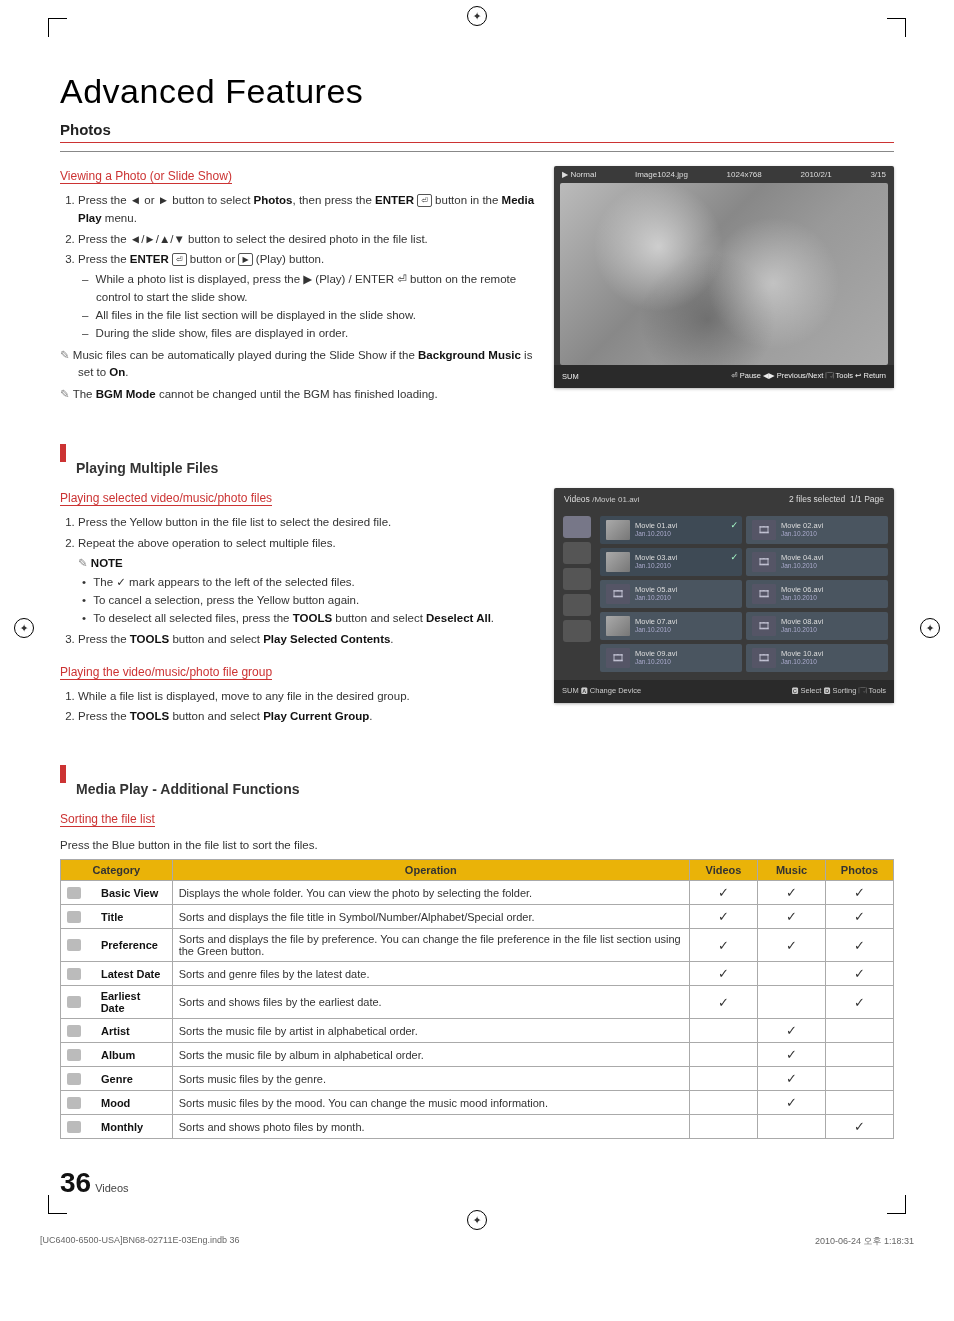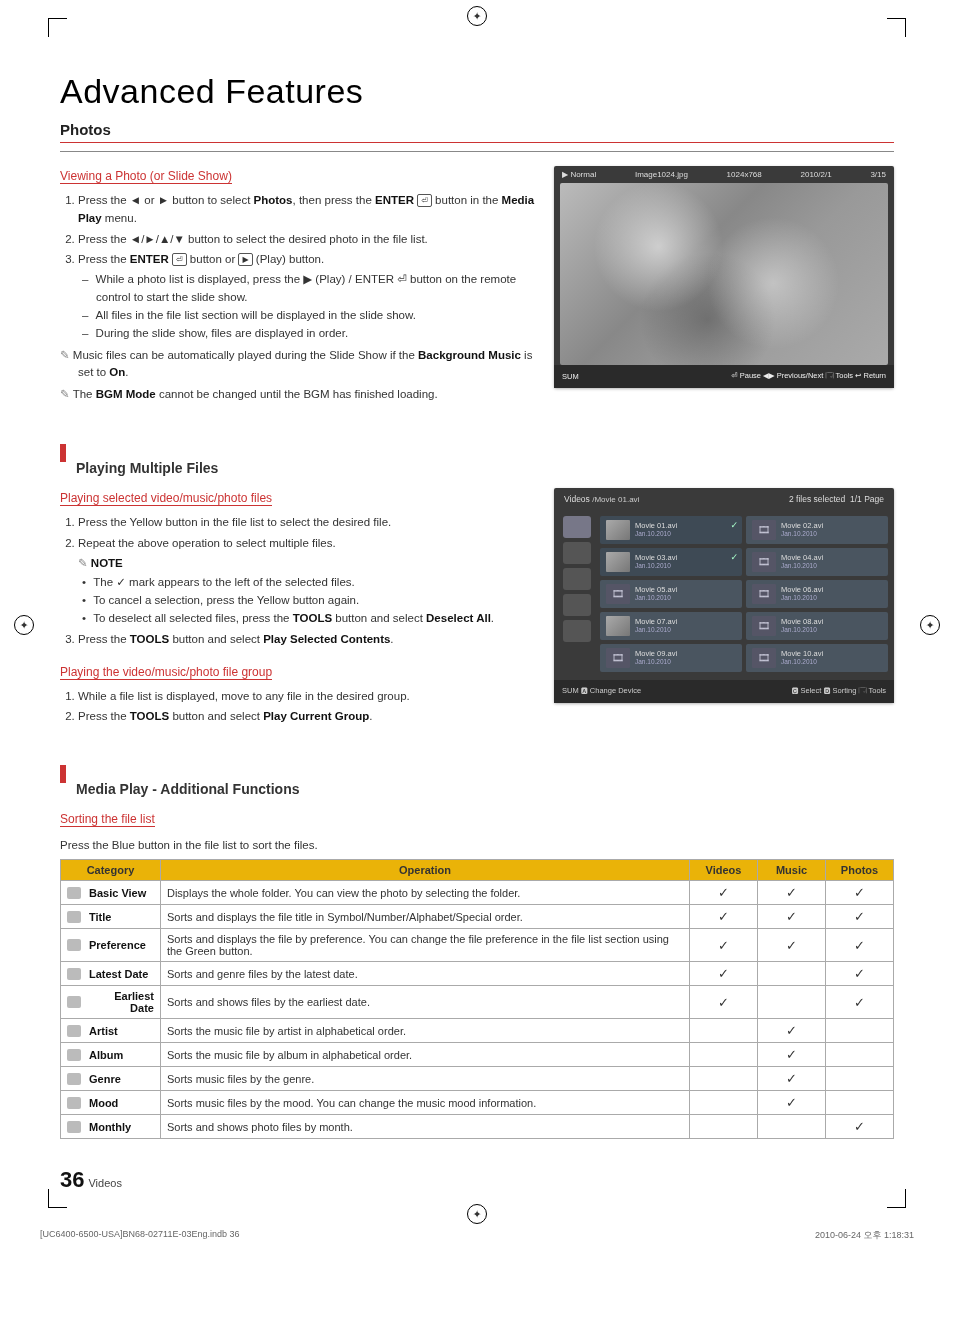--- a/index.html
+++ b/index.html
@@ -240,30 +240,30 @@
     padding: 4px 6px;
     font-weight: bold;
     text-align: center;
   }
   table.sort td {
     border: 1px solid #aaa;
     padding: 4px 6px;
     vertical-align: middle;
   }
   table.sort td.chk { text-align:center; font-size:13px; }
-  .cat { display:flex; align-items:center; gap:8px;text-align:right; }
+  .cat { display:flex; align-items:center; gap:20px; }
   .cat .ic {
     width:14px; height:12px; background:#bbb; border-radius:2px; display:inline-block;
   }
   .page-num {
     margin-top: 28px;
     font-size: 11px;
     color:#444;
   }
-  .page-num b { font-size: 22px; margin-right:4px;}
+  .page-num b { font-size: 28px; margin-right:4px;}
   .footer {
     display:flex; justify-content:space-between; font-size:9px; color:#666;
     padding: 16px 40px 8px 40px;
   }
   .reg {
     position:absolute;
     width:18px;height:18px;border:1px solid #000;border-radius:50%;
     display:flex;align-items:center;justify-content:center;background:#fff;
   }
   .reg::after{content:"✦";font-size:11px;}

